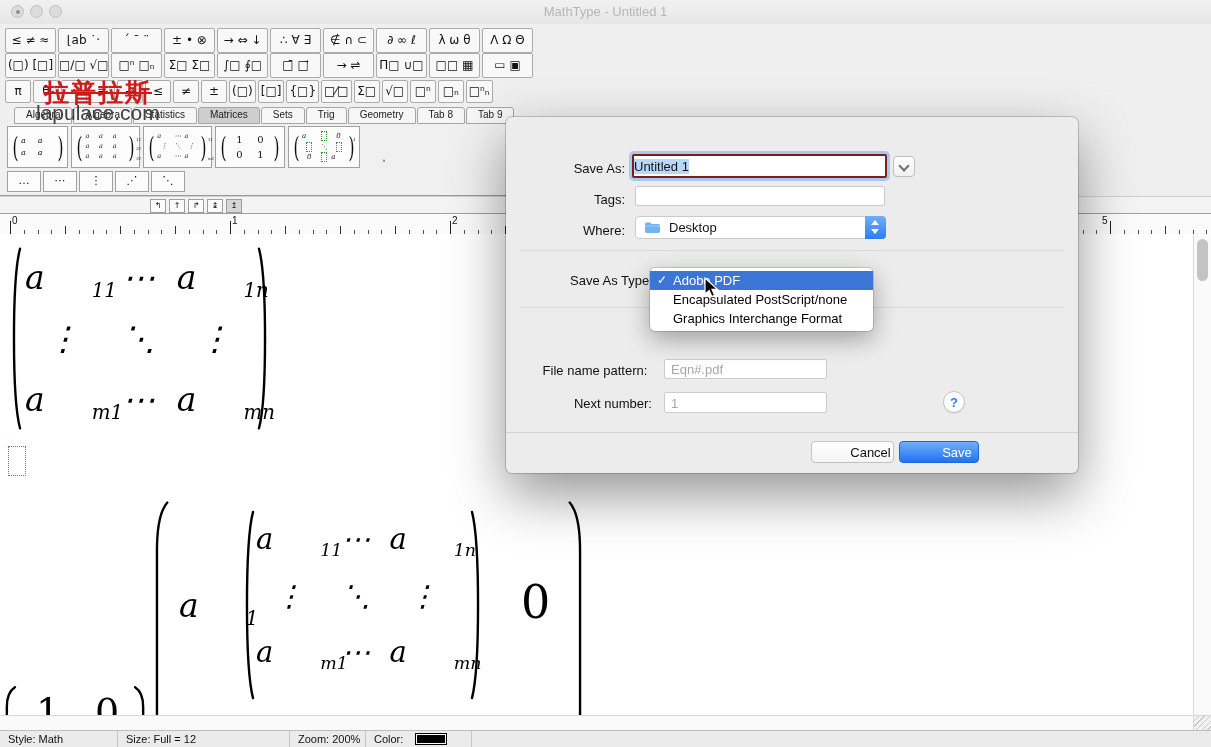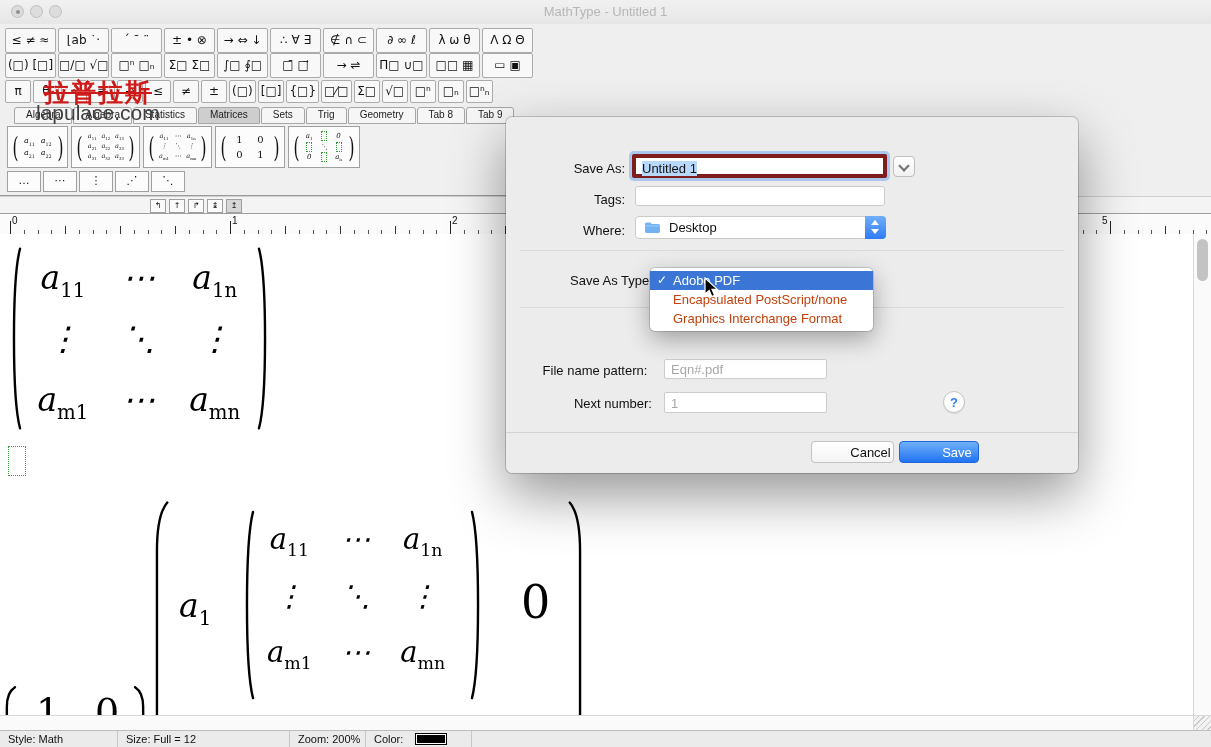--- a/index.html
+++ b/index.html
@@ -38,21 +38,21 @@
   .dotrow{position:absolute;left:7px;top:48px;display:flex;gap:2px;}
   .dotbtn{width:32px;height:19px;background:#fcfcfc;border:1px solid #a0a0a0;text-align:center;
     line-height:17px;font-size:11px;font-family:"DejaVu Sans",sans-serif;}
   .tpl-paren{font-size:28px;font-family:"DejaVu Serif",serif;font-weight:300;transform:scaleX(.55);color:#111;}
 
   
   .matrix{display:flex;flex-direction:column;justify-content:center;}
   .mrow{display:flex;}
   .mcell{width:2.1em;height:1.5em;line-height:1.5em;text-align:center;font-family:"DejaVu Serif",serif;}
   .mb{font-style:italic;}
-  .ms{font-size:.6em;}
+  .ms{font-size:.6em;font-style:italic;margin-left:47px;}
   .mcell.gslot::after{content:"";display:inline-block;width:4px;height:8px;border:1px dotted #2f9b2f;vertical-align:middle;}
   .t1{font-size:8px}.t2{font-size:6.5px}.t3{font-size:6.5px}
   .t4{font-size:10px}.t4m .mb{font-style:normal}
   .t5{font-size:7px}
 
   
   .tabwell{position:absolute;left:0;top:196px;width:100%;height:17px;background:#f4f4f4;border-top:1px solid #cfcfcf;box-sizing:border-box;}
   .twbtns{position:absolute;left:150px;top:2px;display:flex;gap:3px;}
   .twbtn{width:14px;height:12px;background:#fbfbfb;border:1px solid #9f9f9f;font-size:8px;line-height:11px;text-align:center;font-family:"DejaVu Sans",sans-serif;}
   .twbtn:last-child{background:#d6d6d6;}
@@ -115,22 +115,22 @@
 
   
   .dialog{position:absolute;left:506px;top:117px;width:572px;height:356px;background:#ececec;
     border-radius:6px;box-shadow:0 0 0 1px rgba(0,0,0,.18),0 22px 55px rgba(0,0,0,.42);
     z-index:100;font-size:13px;color:#111;}
   .dlabel{position:absolute;text-align:right;}
   .l-saveas{left:9px;top:44px;width:110px;}
   .l-tags{left:9px;top:75px;width:110px;}
   .l-where{left:9px;top:106px;width:110px;}
   .f-saveas{position:absolute;left:126px;top:37px;width:255px;height:24px;background:#fff;
-    border:4px solid #7f1d1d;border-radius:2px;box-shadow:0 0 0 3px rgba(120,170,240,.55);
-    line-height:22px;padding-left:6px;box-sizing:border-box;}
+    border:2px solid #7f1d1d;border-radius:2px;box-shadow:0 0 0 3px rgba(120,170,240,.55);
+    line-height:22px;box-sizing:border-box;}
   .seltext{background:#b9d9fc;}
   .btn-chev{position:absolute;left:387px;top:39px;width:22px;height:21px;
     background:linear-gradient(#fefefe,#f1f1f1);border:1px solid #bfbfbf;border-radius:4px;box-sizing:border-box;}
   .chev{position:absolute;left:6px;top:5px;width:6px;height:6px;border-right:2px solid #707070;
     border-bottom:2px solid #707070;transform:rotate(45deg);}
   .f-tags{position:absolute;left:129px;top:69px;width:250px;height:20px;background:#fff;
     border:1px solid #cbcbcb;border-radius:3px;box-sizing:border-box;}
   .f-where{position:absolute;left:129px;top:99px;width:251px;height:23px;background:#fff;
     border:1px solid #cbcbcb;border-radius:4px;box-sizing:border-box;}
   .wheretext{position:absolute;left:33px;top:3px;}
@@ -153,21 +153,21 @@
   .help{position:absolute;left:437px;top:274px;width:22px;height:22px;border-radius:50%;background:#fdfdfd;
     border:1px solid #c5c5c5;text-align:center;line-height:21px;color:#2d7ff0;font-weight:bold;box-sizing:border-box;
     box-shadow:0 1px 1px rgba(0,0,0,.08);}
   .dbtn{position:absolute;top:324px;height:22px;border-radius:4px;text-align:center;line-height:21px;box-sizing:border-box;padding-left:36px;}
   .cancel{left:305px;width:83px;background:linear-gradient(#fff,#f4f4f4);border:1px solid #c3c3c3;}
   .savebtn{left:393px;width:80px;background:linear-gradient(#70b0f9,#2173f2);color:#fff;border:1px solid #1e66d9;}
 
   
   .menu{position:absolute;left:650px;top:268px;width:223px;background:#fff;border-radius:5px;
     box-shadow:0 0 0 1px rgba(0,0,0,.14),0 8px 24px rgba(0,0,0,.33);padding:3px 0;z-index:110;font-size:13px;}
-  .mitem{height:19px;line-height:19px;padding-left:23px;position:relative;color:#c2410c;white-space:nowrap;}
+  .mitem{height:19px;line-height:19px;padding-left:23px;position:relative;color:#000000;white-space:nowrap;}
   .mitem.sel{background:#3b76d7;color:#fff;}
   .mcheck{position:absolute;left:7px;font-size:12px;}
   .cursor{position:absolute;left:703px;top:277px;z-index:120;}
 </style>
 </head>
 <body>
 
 <div class="titlebar">
   <span class="traffic t-close"></span>
   <span class="traffic t-min"></span>

